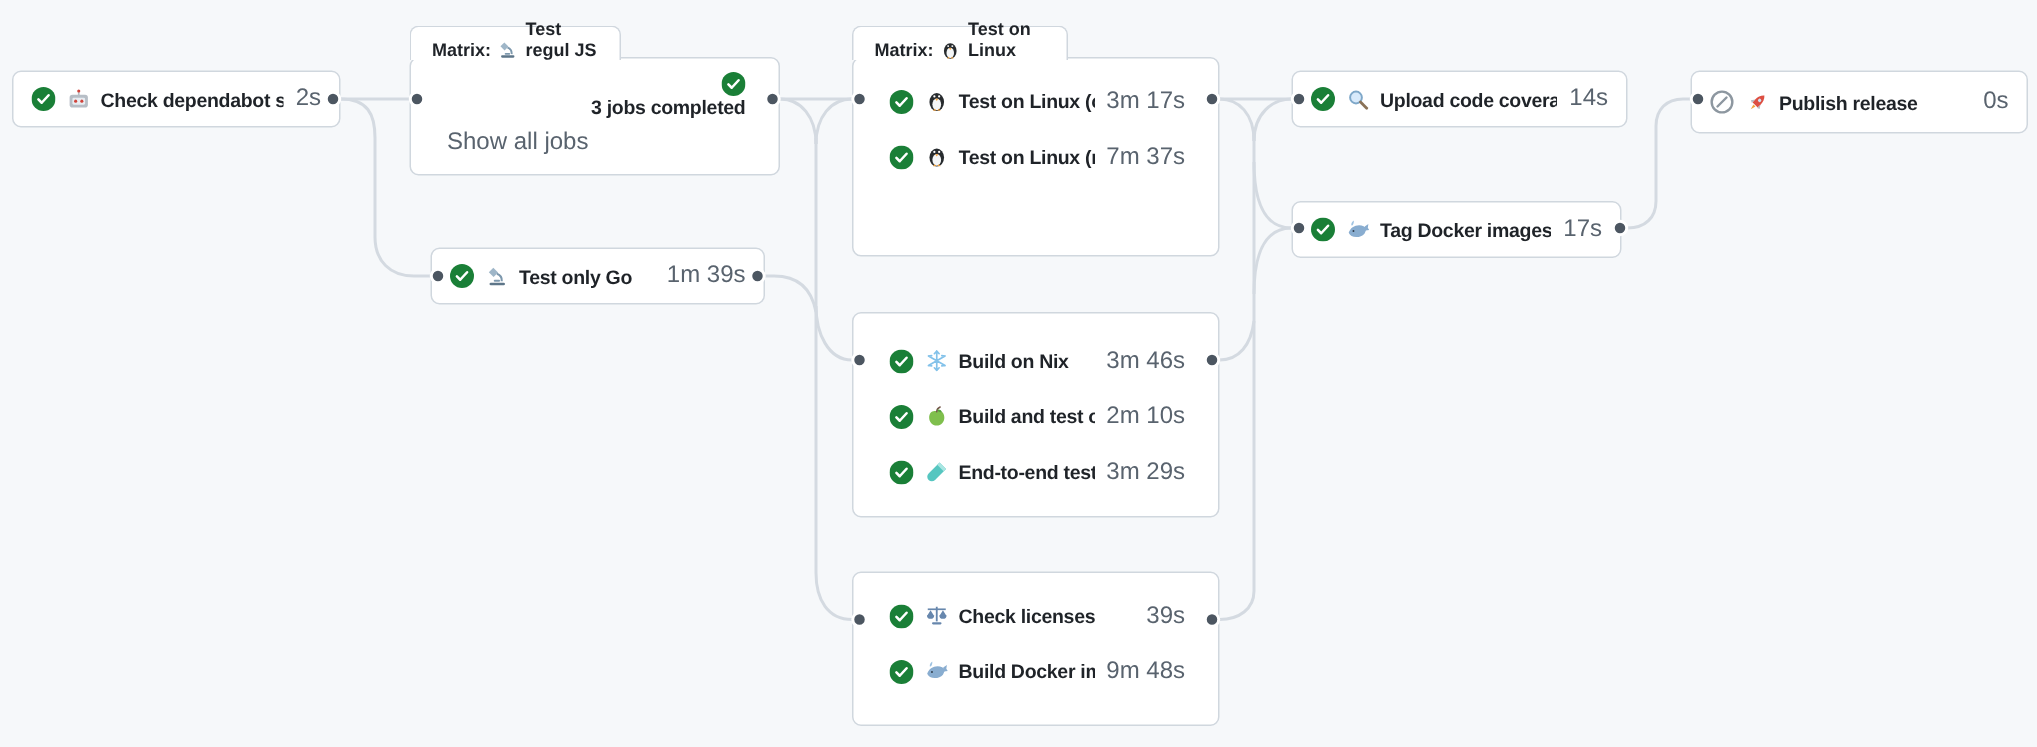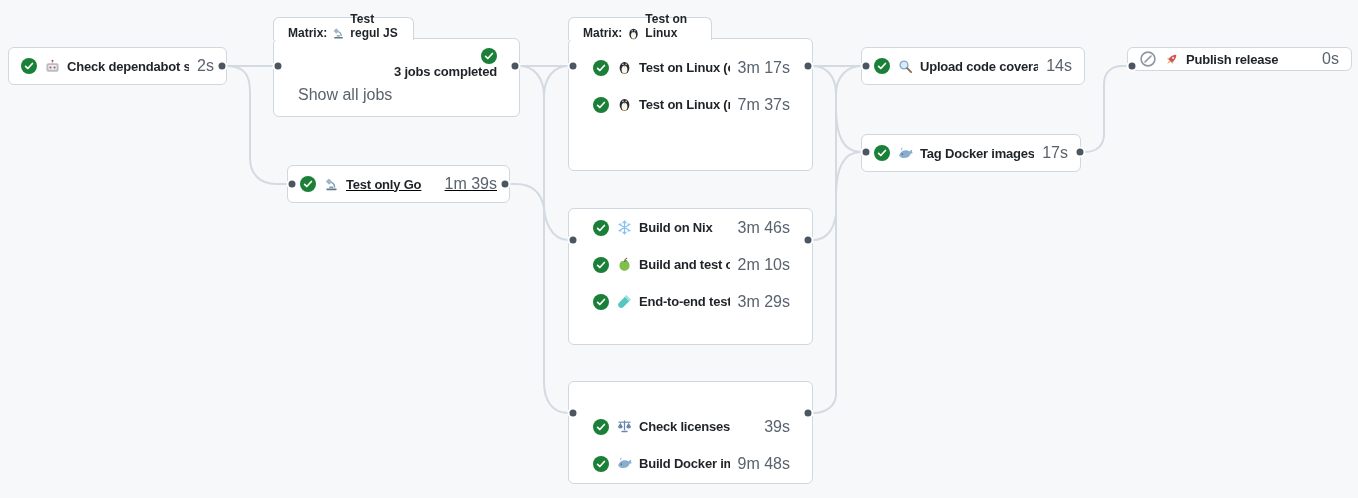--- a/index.html
+++ b/index.html
@@ -126,21 +126,21 @@
           <svg viewBox="0 0 16 16" width="16" height="16">
             <circle cx="8" cy="8" r="8" fill="#1a7f37"></circle>
             <path d="M4.6 8.3l2.2 2.2 4.6-5" stroke="#fff" stroke-width="1.7" fill="none" stroke-linecap="round" stroke-linejoin="round"></path>
           </svg>
         </span>
       <span class="label">3 jobs completed</span>
     </div>
     <a class="showall">Show all jobs</a>
   </div>
 
-  <div class="node" style="left:287px;top:165px;width:223px;height:38px;text-decoration:underline;">
+  <div class="node" style="left:287px;top:165px;width:223px;height:38px;">
     <span class="sicon">
         <svg viewBox="0 0 16 16" width="16" height="16">
           <circle cx="8" cy="8" r="8" fill="#1a7f37"></circle>
           <path d="M4.6 8.3l2.2 2.2 4.6-5" stroke="#fff" stroke-width="1.7" fill="none" stroke-linecap="round" stroke-linejoin="round"></path>
         </svg>
       </span>
     <span class="jicon">
         <svg viewBox="0 0 16 16" width="100%" height="100%">
           <path d="M5.2 1.6l3.4 3.4-3.2 3.2-3.4-3.4z" fill="#9fb6c8"></path>
           <path d="M7.8 5.8a5.2 5.2 0 0 1 3.4 5.4" fill="none" stroke="#7d98ad" stroke-width="1.5"></path>
@@ -202,21 +202,21 @@
             <circle cx="9.7" cy="4.6" r="0.8" fill="#fff"></circle>
             <path d="M6.9 6.2h2.2L8 7.8z" fill="#f6a33c"></path>
             <path d="M5.2 14.8l1.4-1.4 1 1.2zM10.8 14.8l-1.4-1.4-1 1.2z" fill="#f6a33c"></path>
           </svg>
         </span>
       <span class="label">Test on Linux (regul…</span>
       <span class="duration">7m 37s</span>
     </div>
   </div>
 
-  <div class="group" style="left:568px;top:208px;width:245px;height:137px;">
+  <div class="group" style="left:568px;top:208px;width:245px;height:137px;padding-top:13px;">
     <div class="jobrow">
       <span class="sicon">
           <svg viewBox="0 0 16 16" width="16" height="16">
             <circle cx="8" cy="8" r="8" fill="#1a7f37"></circle>
             <path d="M4.6 8.3l2.2 2.2 4.6-5" stroke="#fff" stroke-width="1.7" fill="none" stroke-linecap="round" stroke-linejoin="round"></path>
           </svg>
         </span>
       <span class="jicon">
           <svg viewBox="0 0 16 16" width="100%" height="100%" stroke="#83c2ea" stroke-width="1.2" stroke-linecap="round" fill="none">
             <path d="M8 1.2v13.6M2.1 4.6l11.8 6.8M2.1 11.4l11.8-6.8M8 1.2L6.3 3M8 1.2L9.7 3M8 14.8L6.3 13M8 14.8L9.7 13M2.1 4.6l2.3-.3M2.1 11.4l2.3.3M13.9 4.6l-2.3-.3M13.9 11.4l-2.3.3"></path>
@@ -253,21 +253,21 @@
           <svg viewBox="0 0 16 16" width="100%" height="100%">
             <path d="M10 1.4l4.6 4.6-7.8 7.8a3.25 3.25 0 0 1-4.6-4.6z" fill="#56c6c0"></path>
             <path d="M10 1.4l4.6 4.6-1.7 1.7-4.6-4.6z" fill="#a9e6e2"></path>
           </svg>
         </span>
       <span class="label">End-to-end testing</span>
       <span class="duration">3m 29s</span>
     </div>
   </div>
 
-  <div class="group" style="left:568px;top:381px;width:245px;height:103px;padding-top:26px;">
+  <div class="group" style="left:568px;top:381px;width:245px;height:103px;padding-top:10px;">
     <div class="jobrow">
       <span class="sicon">
           <svg viewBox="0 0 16 16" width="16" height="16">
             <circle cx="8" cy="8" r="8" fill="#1a7f37"></circle>
             <path d="M4.6 8.3l2.2 2.2 4.6-5" stroke="#fff" stroke-width="1.7" fill="none" stroke-linecap="round" stroke-linejoin="round"></path>
           </svg>
         </span>
       <span class="jicon">
           <svg viewBox="0 0 16 16" width="100%" height="100%" fill="#6787ad">
             <rect x="7.35" y="1.6" width="1.3" height="10.4"></rect>
@@ -329,21 +329,21 @@
           <path d="M1.2 9.8c1-3.4 4-5.4 7.4-5.4 2.4 0 4.4 1 5.4 2.6l-1.6 3.4c-1.4 1.6-3.4 2.4-5.8 2.4-2.6 0-4.6-1-5.4-3z" fill="#89add0"></path>
           <path d="M12.6 5.4l2.6-1.8-.4 2.6 1 1.6-2.6.4z" fill="#89add0"></path>
           <circle cx="4.6" cy="8.6" r="0.7" fill="#2d3a48"></circle>
           <path d="M3 4.4C3 3 3.6 1.8 4.8 1c.2 1.4-.2 2.6-1 3.6z" fill="#9fc3e2"></path>
         </svg>
       </span>
     <span class="label">Tag Docker images</span>
     <span class="duration">17s</span>
   </div>
 
-  <div class="node" style="left:1127px;top:47px;width:225px;height:24px;">
+  <div class="node" style="left:1127px;top:47px;width:225px;height:42px;">
     <span class="sicon">
         <svg viewBox="0 0 16 16" width="16" height="16">
           <circle cx="8" cy="8" r="6.9" fill="none" stroke="#8d97a0" stroke-width="1.6"></circle>
           <path d="M5 11l6-6" stroke="#8d97a0" stroke-width="1.6" stroke-linecap="round"></path>
         </svg>
       </span>
     <span class="jicon">
         <svg viewBox="0 0 16 16" width="100%" height="100%">
           <g transform="rotate(45 8 8)">
             <path d="M8 .8c1.9 1.7 2.7 4 2.7 6.8l-.1 2.6H5.4l-.1-2.6C5.3 4.8 6.1 2.5 8 .8z" fill="#dd4f42"></path>

